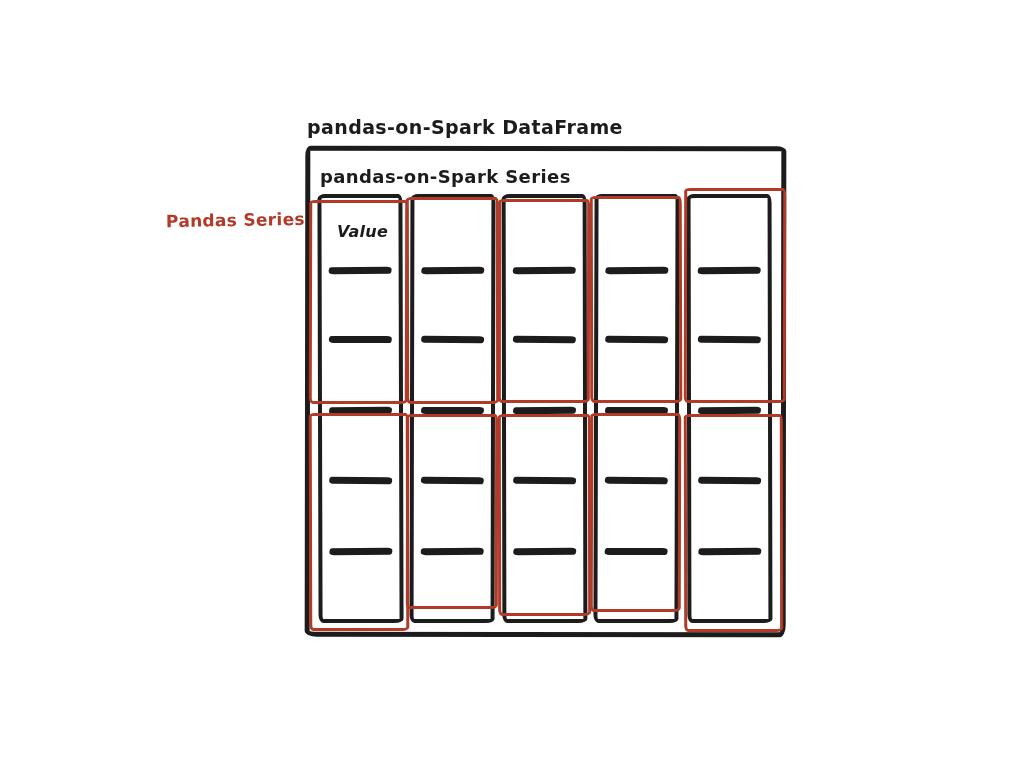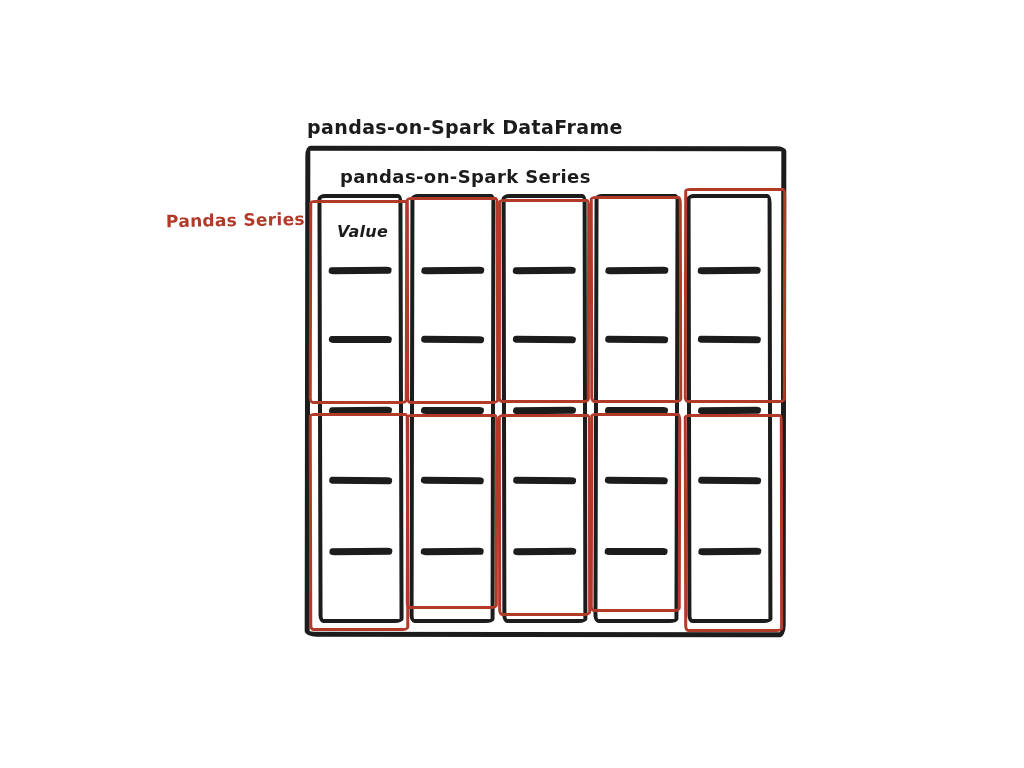--- a/index.html
+++ b/index.html
@@ -75,21 +75,21 @@
 </style>
 </head>
 <body>
 
 <div class="canvas">
 
   <div class="abs title" style="left:307px;top:116px;">pandas-on-Spark DataFrame</div>
 
   <div class="abs sketch-black" style="left:305px;top:146px;width:481px;height:491px;transform:rotate(0.08deg);"></div>
 
-  <div class="abs series-label" style="left:340px;top:166px;text-align:center;">pandas-on-Spark Series</div>
+  <div class="abs series-label" style="left:320px;top:166px;text-align:center;">pandas-on-Spark Series</div>
 
   <div class="abs pandas-series-label" style="left:166px;top:210px;">Pandas Series</div>
 
   <div class="abs" id="columns-layer" style="left:0;top:0;width:1024px;height:768px;">
       <div class="column" style="left: 318px; top: 194px; width: 85px; height: 429px; transform: rotate(-0.15deg);">
         <div class="dash" style="left: 7px; width: 63px; top: 69px; transform: rotate(-0.5deg);"></div>
         <div class="dash" style="left: 7px; width: 63px; top: 138px; transform: rotate(0.4deg);"></div>
         <div class="dash" style="left: 7px; width: 63px; top: 209px; transform: rotate(-0.3deg);"></div>
         <div class="dash" style="left: 7px; width: 63px; top: 279px; transform: rotate(0.5deg);"></div>
         <div class="dash" style="left: 7px; width: 63px; top: 350px; transform: rotate(-0.4deg);"></div>

